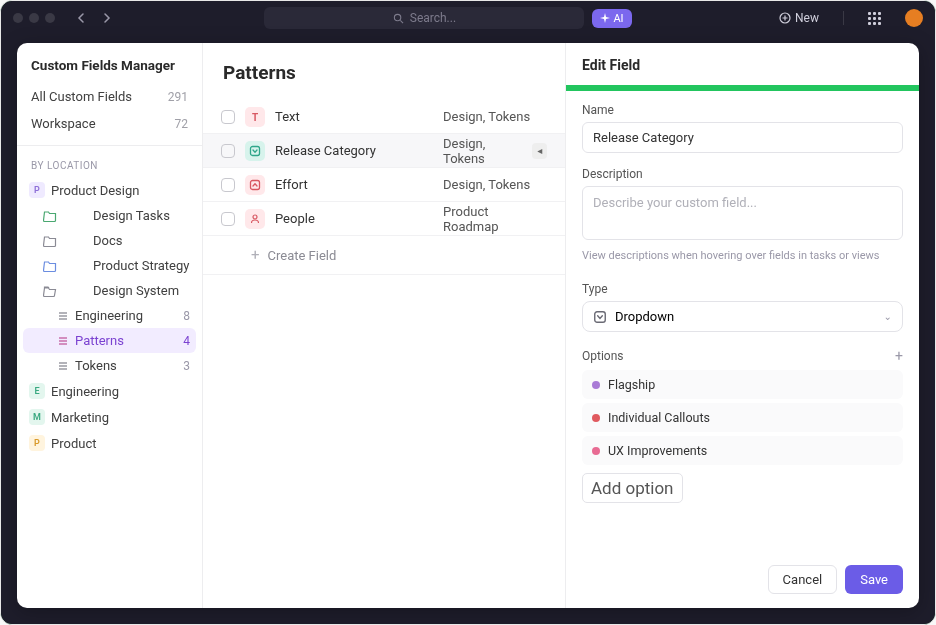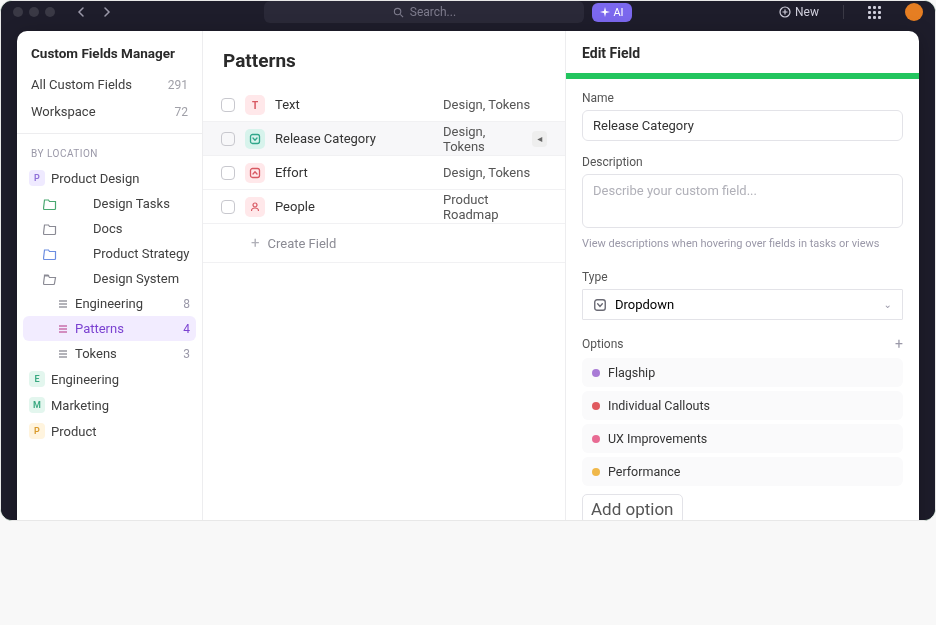--- a/index.html
+++ b/index.html
@@ -1,18 +1,18 @@
 <!DOCTYPE html>
 <html><head>
   <meta charset="utf-8">
   <style>
     * { box-sizing: border-box; margin: 0; padding: 0; font-family: -apple-system, BlinkMacSystemFont, "Segoe UI", Roboto, sans-serif; }
     body { width: 936px; height: 625px; background: #f8f8f8; overflow: hidden; }
     
-    .outer-frame { width: 936px; height: 521px; background: #14532d; border-radius: 12px; overflow: hidden; display: flex; flex-direction: column; border: 1px solid #e8e8e8;}
+    .outer-frame { width: 936px; height: 625px; background: #14532d; border-radius: 12px; overflow: hidden; display: flex; flex-direction: column; border: 1px solid #e8e8e8;}
     
     .topbar { height: 34px; background: #1e1d2b; display: flex; align-items: center; padding: 0 12px; gap: 10px; }
     .traffic-lights { display: flex; gap: 6px; margin-right: 6px;}
     .tl { width: 10px; height: 10px; border-radius: 50%; background: #3a3945; }
     .nav-arrows { display: flex; gap: 6px; color: #9a98a8; }
     .nav-arrow { cursor: pointer; padding: 2px 4px; font-size: 14px;}
     .search-wrap { flex: 1; display: flex; justify-content: center; align-items: center; gap: 8px;}
     .search-box { width: 320px; height: 22px; background: #2a2938; border-radius: 6px; display: flex; align-items: center; justify-content: center; color: #7d7b8c; font-size: 12px; gap: 6px;}
     .ai-btn { background: #7b68ee; color: #fff; font-size: 11px; padding: 3px 8px; border-radius: 6px; display: flex; align-items: center; gap: 3px;}
     .top-right { display: flex; align-items: center; gap: 24px; color: #cfcedb; font-size: 12px;}
@@ -66,21 +66,21 @@
     .plus-s { font-size: 15px; color:#b0b0b8;}
     
     .edit-panel { width: 354px; border-left: 1px solid #ededef; display:flex; flex-direction:column;}
     .edit-header { padding: 14px 16px 12px; font-weight: 700; font-size: 14px; color:#2a2a2a; border-bottom: 6px solid #22c55e;}
     .edit-body { flex:1; padding: 12px 16px; overflow-y:auto; font-size: 12px;}
     .form-label { color: #555; font-size: 12px; margin-bottom: 5px; display:block;}
     .text-input { width: 100%; border: 1px solid #e3e3e8; border-radius: 6px; padding: 7px 10px; font-size: 13px; color:#333; outline:none; margin-bottom: 14px;}
     .textarea { width: 100%; border: 1px solid #e3e3e8; border-radius: 6px; padding: 8px 10px; font-size: 13px; color:#333; outline:none; height: 54px; resize:none; font-family: inherit;}
     .textarea::placeholder { color:#b0b0b8;}
     .help-text { font-size: 11px; color:#9a98a8; margin-top: 6px; margin-bottom: 20px;}
-    .select-box { width: 100%; border: 1px solid #e3e3e8; border-radius: 1px; padding: 7px 10px; font-size: 13px; display:flex; align-items:center; gap:8px; cursor:pointer; margin-bottom: 16px;}
+    .select-box { width: 100%; border: 1px solid #e3e3e8; border-radius: 8px; padding: 7px 10px; font-size: 13px; display:flex; align-items:center; gap:8px; cursor:pointer; margin-bottom: 16px;}
     .select-box .caret { margin-left:auto; color:#9a98a8; font-size:10px;}
     .options-header { display:flex; align-items:center; justify-content:space-between; margin-bottom:6px;}
     .add-options-ic { color:#9a98a8; cursor:pointer; font-size:14px;}
     .option-item { display:flex; align-items:center; gap:8px; padding:7px 10px; background:#fafafb; border-radius:6px; margin-bottom:4px; font-size:12.5px; color:#333;}
     .opt-dot { width:8px; height:8px; border-radius:50%;}
     .add-option { display:inline-block; border:1px solid #e3e3e8; border-radius:5px; padding:4px 8px; font-size:17px; color:#555; cursor:pointer; margin-top:4px;}
     .edit-footer { padding: 10px 16px 14px; display:flex; justify-content:flex-end; gap:8px; }
     .btn { padding: 6px 14px; border-radius:6px; font-size:13px; cursor:pointer; border:1px solid transparent;}
     .btn-cancel { background:#fff; border-color:#e3e3e8; color:#333;}
     .btn-save { background:#6b5ce7; color:#fff;}
@@ -339,24 +339,20 @@
                   <span>Flagship</span>
                 </div>
                 <div class="option-item">
                   <span class="opt-dot" style="background: rgb(224, 90, 95);"></span>
                   <span>Individual Callouts</span>
                 </div>
                 <div class="option-item">
                   <span class="opt-dot" style="background: rgb(232, 107, 147);"></span>
                   <span>UX Improvements</span>
                 </div>
-                <div class="option-item">
-                  <span class="opt-dot" style="background: rgb(240, 184, 74);"></span>
-                  <span>Performance</span>
-                </div>
               </div>
             <div class="add-option">Add option</div>
           </div>
           <div class="edit-footer">
             <button class="btn btn-cancel">Cancel</button>
             <button class="btn btn-save">Save</button>
           </div>
         </div>
       </div>
 

